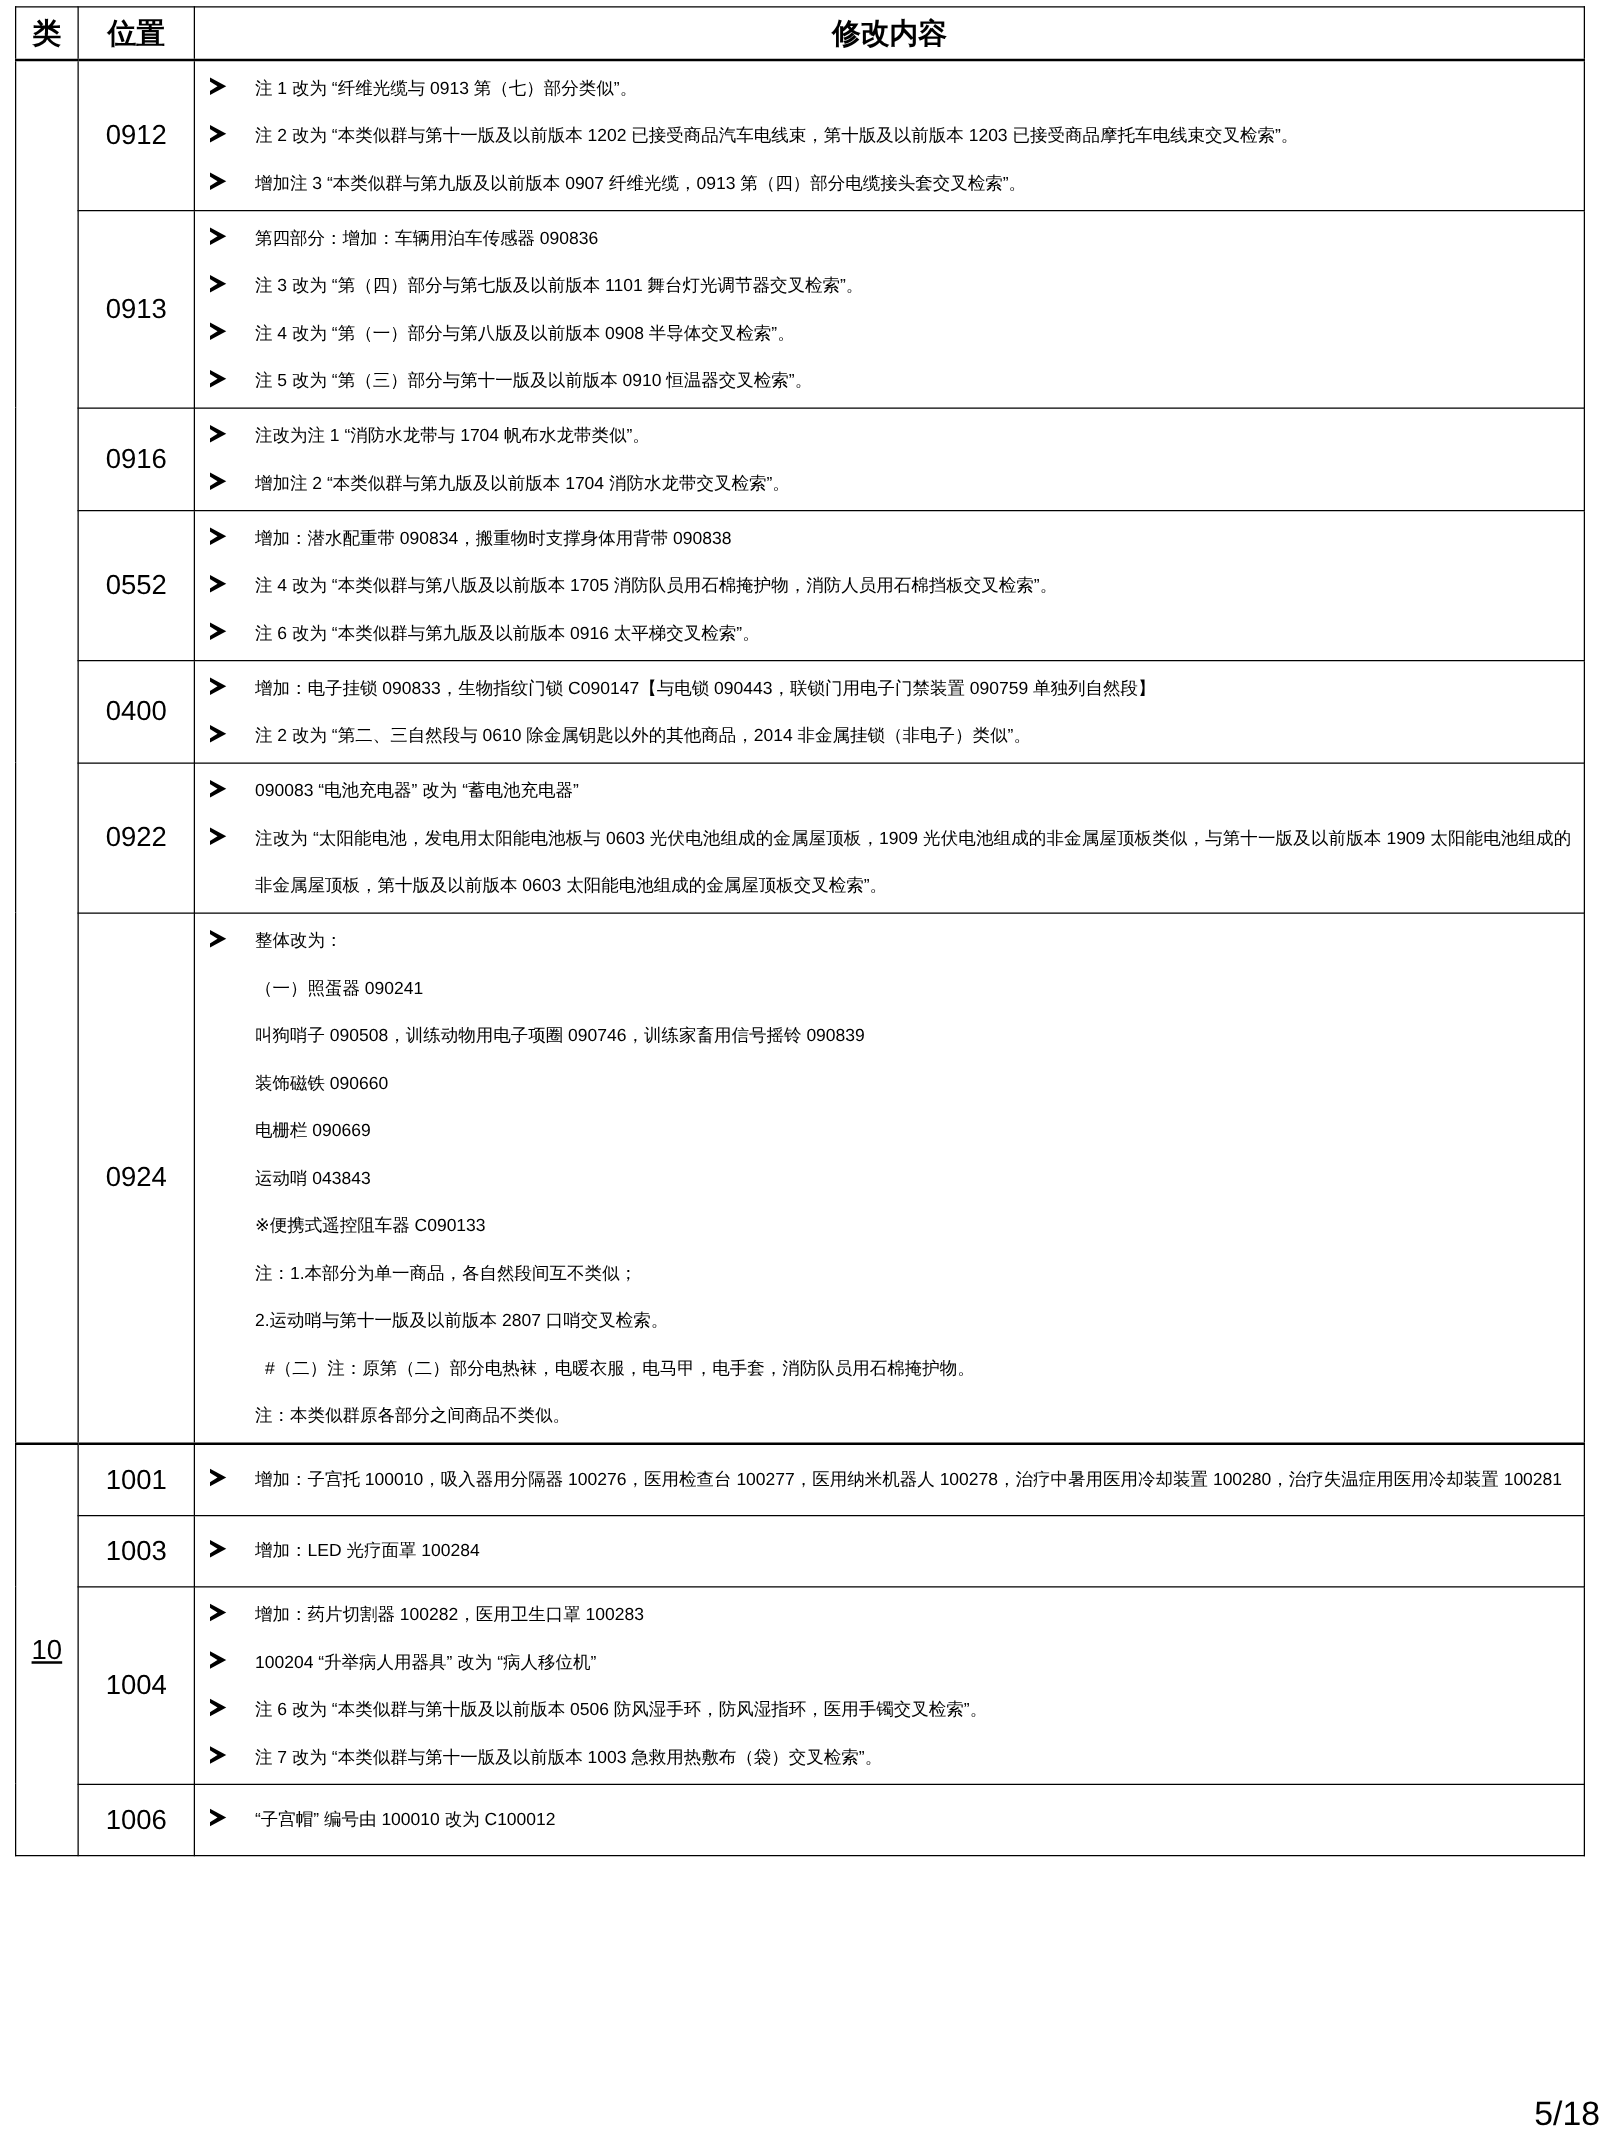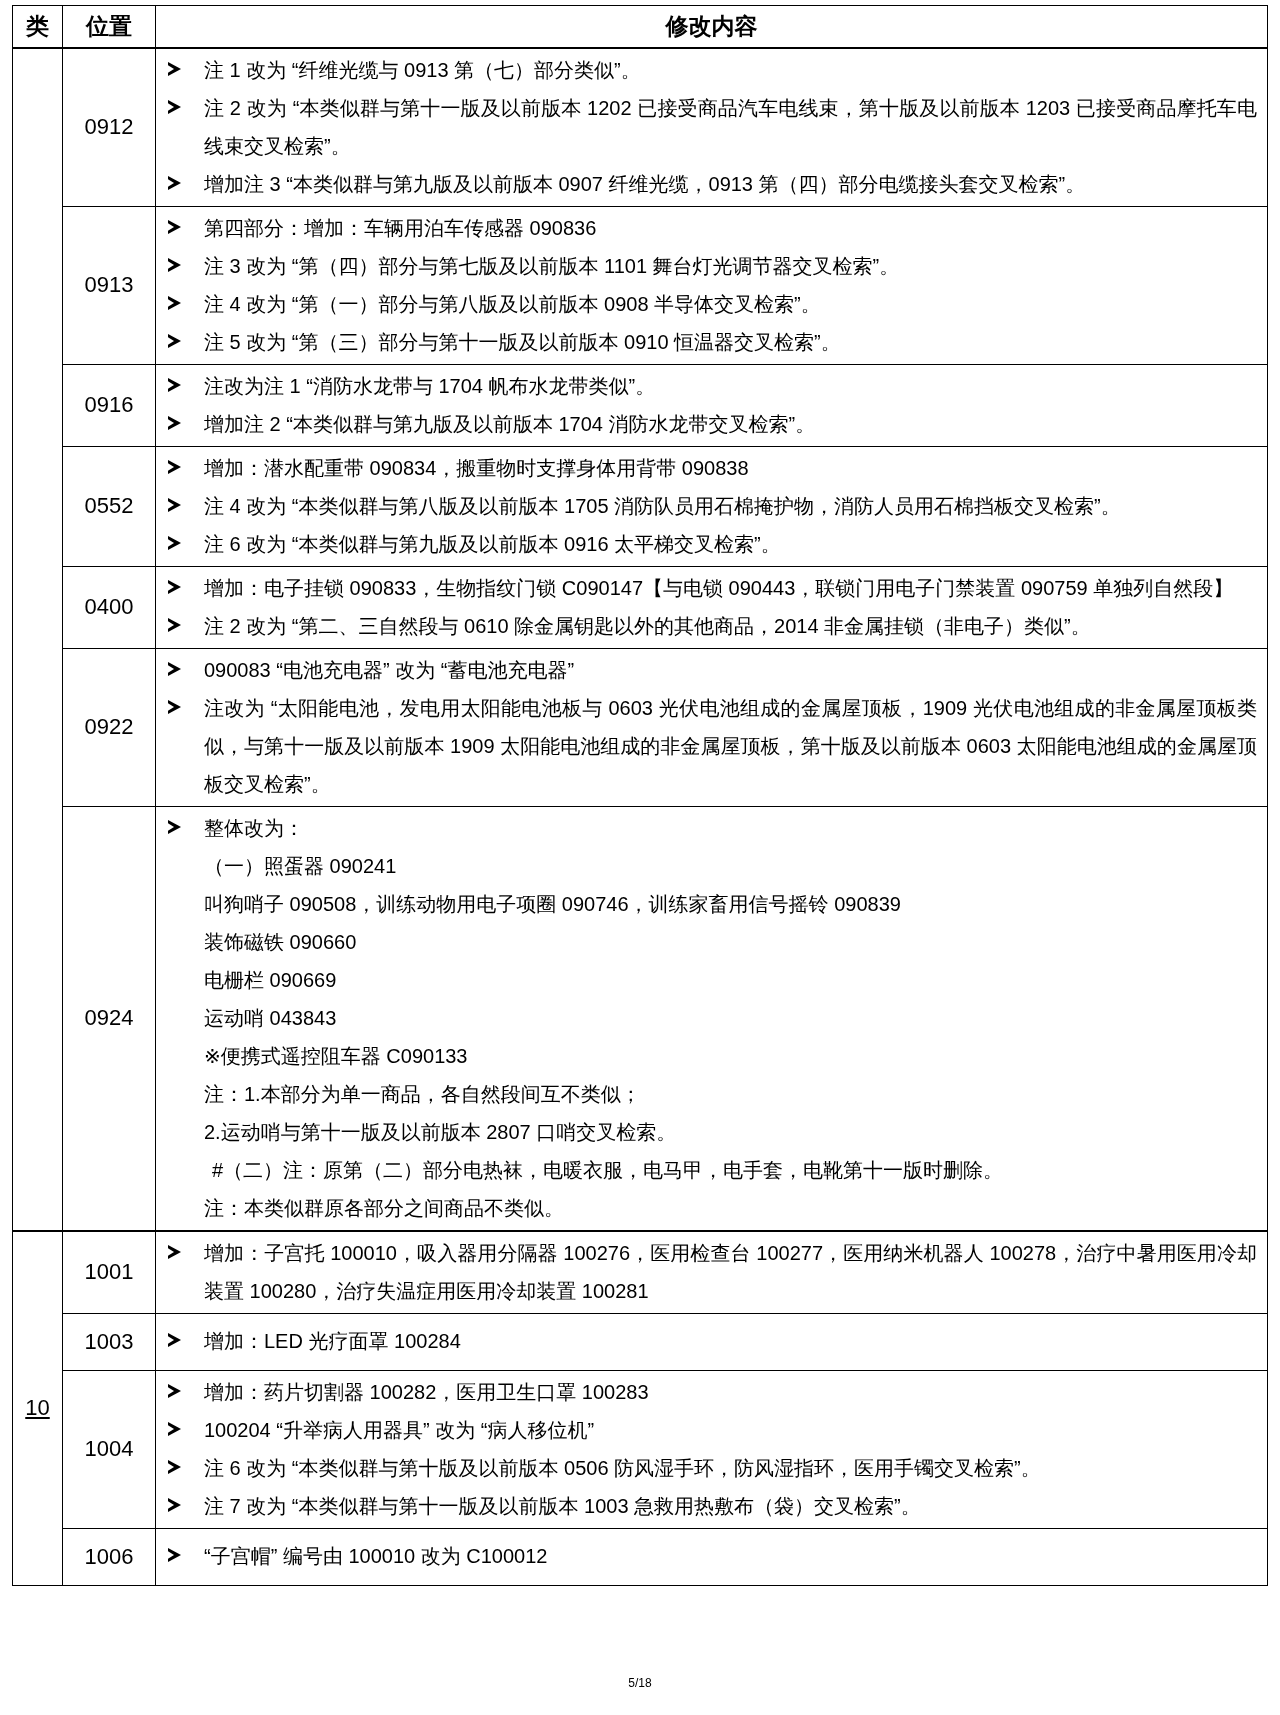--- a/index.html
+++ b/index.html
@@ -38,21 +38,21 @@
     padding:0;
     text-decoration:underline;
   }
   td.pos-cell{
     text-align:center;
     font-size:22px;
     padding:15px;
   }
   td.content-cell{
     padding:2px 10px 3px 0;
-    font-size:20px;
+    font-size:14px;
     line-height:38px;
     vertical-align:middle;
   }
   tr.section-start td{border-top-width:2.5px;}
   .item{
     position:relative;
     padding-left:48px;
     text-align:justify;
     overflow-wrap:break-word;
   }
@@ -74,22 +74,22 @@
     width:0;height:0;
     border-left:8px solid #fff;
     border-top:5px solid transparent;
     border-bottom:5px solid transparent;
     transform:translateX(-2px);
   }
   .footer{
     position:absolute;
     left:0;right:0;
     top:1676px;
-    text-align:center;
-    font-size:12px;
+    text-align:right;
+    font-size:27px;
   }
 </style>
 </head>
 <body>
 
 <div class="page">
 
   <table class="mod-table">
     <colgroup>
       <col class="c-class">
@@ -156,21 +156,21 @@
           <td class="content-cell">
             <div class="item"><span class="bullet"></span><span>整体改为：</span></div>
             <div class="item no-bullet"><span>（一）照蛋器 090241</span></div>
             <div class="item no-bullet"><span>叫狗哨子 090508，训练动物用电子项圈 090746，训练家畜用信号摇铃 090839</span></div>
             <div class="item no-bullet"><span>装饰磁铁 090660</span></div>
             <div class="item no-bullet"><span>电栅栏 090669</span></div>
             <div class="item no-bullet"><span>运动哨 043843</span></div>
             <div class="item no-bullet"><span>※便携式遥控阻车器 C090133</span></div>
             <div class="item no-bullet"><span>注：1.本部分为单一商品，各自然段间互不类似；</span></div>
             <div class="item no-bullet"><span>2.运动哨与第十一版及以前版本 2807 口哨交叉检索。</span></div>
-            <div class="item no-bullet extra-indent"><span>#（二）注：原第（二）部分电热袜，电暖衣服，电马甲，电手套，电靴第十一版时删除。</span></div>
+            <div class="item no-bullet extra-indent"><span>#（二）注：原第（二）部分电热袜，电暖衣服，电马甲，电手套，消防队员用石棉掩护物。</span></div>
             <div class="item no-bullet"><span>注：本类似群原各部分之间商品不类似。</span></div>
           </td>
         </tr>
         <tr class="section-start">
           <td class="class-cell" rowspan="4">10</td>
           <td class="pos-cell">1001</td>
           <td class="content-cell">
             <div class="item"><span class="bullet"></span><span>增加：子宫托 100010，吸入器用分隔器 100276，医用检查台 100277，医用纳米机器人 100278，治疗中暑用医用冷却装置 100280，治疗失温症用医用冷却装置 100281</span></div>
           </td>
         </tr>

